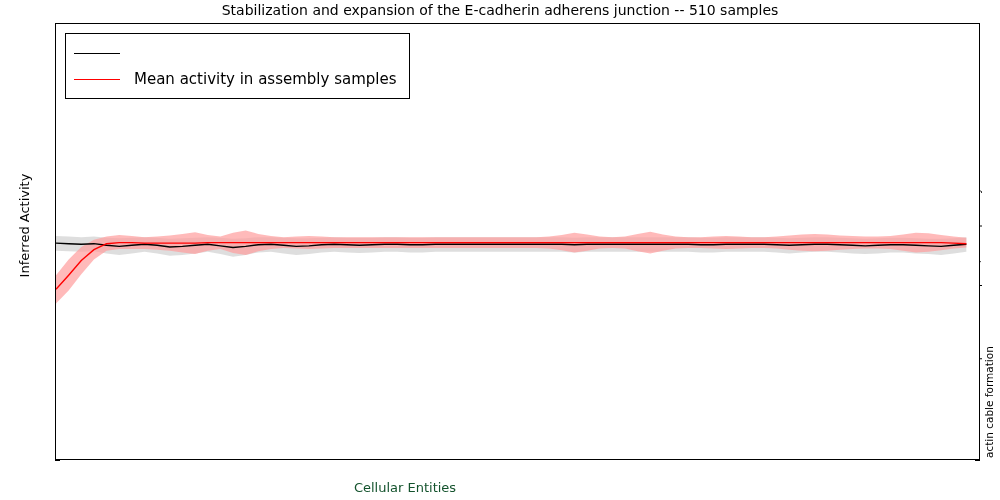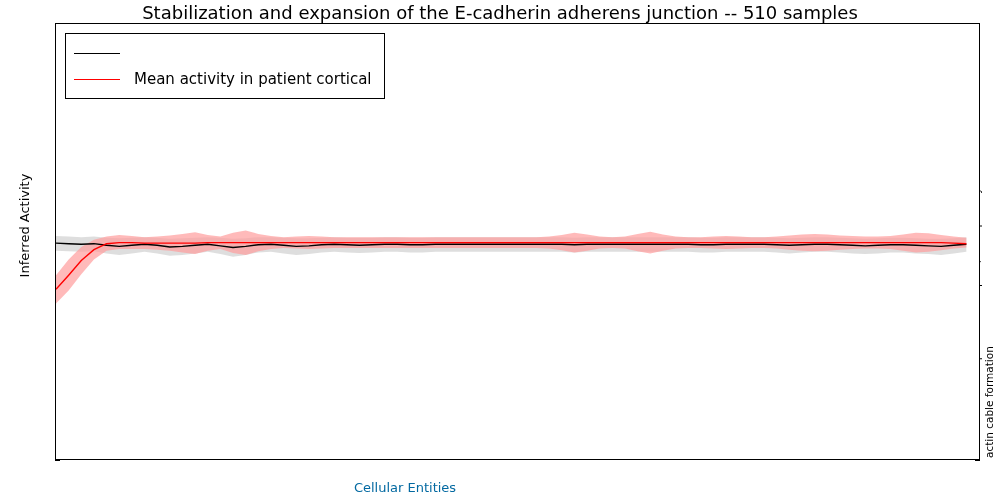--- a/index.html
+++ b/index.html
@@ -5,21 +5,21 @@
   html,body{margin:0;padding:0;}
   body{
     width:1000px;height:500px;overflow:hidden;background:#ffffff;
     font-family:"DejaVu Sans",sans-serif;
   }
   #figure{position:relative;width:1000px;height:500px;}
 
   
   #title{
     position:absolute;left:0;top:2px;width:1000px;text-align:center;
-    font-size:18px;color:#000;white-space:nowrap;
+    font-size:14px;color:#000;white-space:nowrap;
   }
 
   
   #plot{
     position:absolute;left:55px;top:23px;width:925px;height:437px;
     border:1.1px solid #000;box-sizing:border-box;background:#fff;
     overflow:hidden;
   }
   #plotsvg{position:absolute;left:0;top:0;width:100%;height:100%;}
 
@@ -27,21 +27,21 @@
   #ylabel{
     position:absolute;left:-196px;top:218px;width:440px;text-align:center;
     transform:rotate(-90deg);font-size:13px;color:#000;
   }
   .ytickmark{position:absolute;left:55px;width:5px;height:1px;background:#000;}
   .ytickmark.r{left:975px;}
 
   
   #xlabel{
     position:absolute;left:0;top:480px;width:810px;text-align:center;
-    font-size:13px;color:#0369a1;
+    font-size:13px;color:#14532d;
   }
   .xticklabel{
     position:absolute;
     font-size:10.5px;color:#000;white-space:nowrap;
     transform-origin:left top;
     transform:rotate(-90deg);
     line-height:10.5px;
   }
   .xtickmark{position:absolute;top:455px;width:1px;height:5px;background:#000;}
   .xtickmark.top{top:23px;}
@@ -195,17 +195,17 @@
         </g>
     </svg>
   </div>
 
   <div id="legend">
     <div class="legrow">
       <span class="legline"></span>
     </div>
     <div class="legrow">
       <span class="legline red"></span>
-      <span class="legtext">Mean activity in patient cortical</span>
+      <span class="legtext">Mean activity in assembly samples</span>
     </div>
   </div>
 
 </div>
 
 </body></html>

